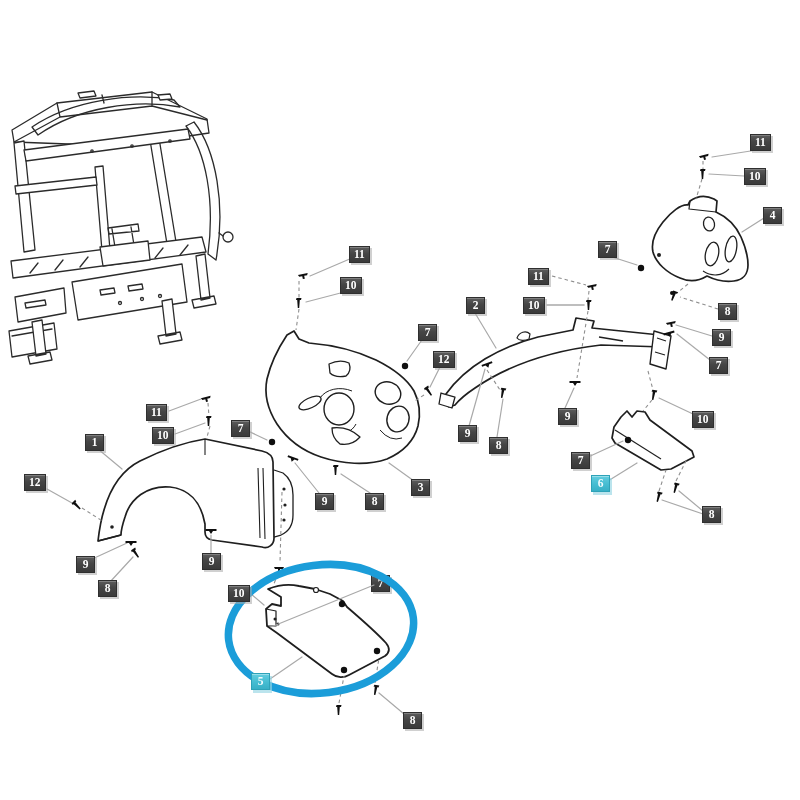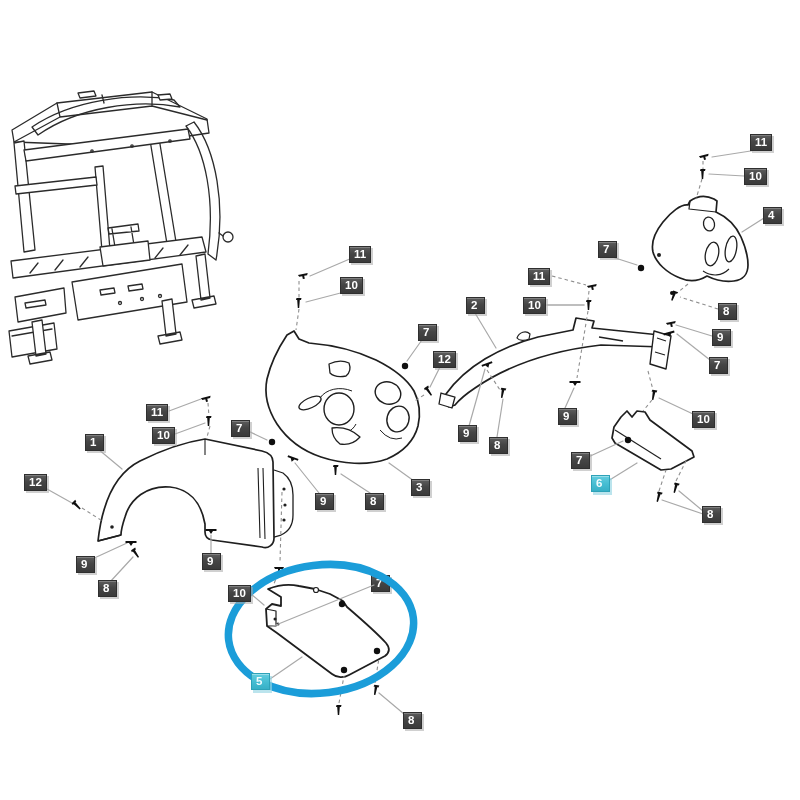--- a/index.html
+++ b/index.html
@@ -5,24 +5,24 @@
   html,body{margin:0;padding:0;}
   #canvas{
     position:relative;width:800px;height:800px;background:#ffffff;overflow:hidden;
     font-family:"Liberation Sans",sans-serif;
   }
   #art{position:absolute;left:0;top:0;z-index:2;}
   #label-layer{position:absolute;left:0;top:0;width:800px;height:800px;}
   .lbl{
     position:absolute;z-index:10;min-width:9px;height:15px;padding:0 4px;
     background:linear-gradient(180deg,#5d5d5d 0%,#454545 45%,#3a3a3a 100%);
-    color:#fff;font-weight:bold;font-size:11.5px;line-height:15px;text-align:left;
+    color:#fff;font-weight:bold;font-size:11.5px;line-height:15px;text-align:center;
     border:1px solid #2f2f2f;
     box-shadow:2px 2px 0 rgba(170,170,170,.55), inset 0 1px 0 rgba(255,255,255,.22);
-    cursor:pointer;user-select:none;
+    cursor:pointer;user-select:none;font-family:Liberation Serif, serif;
   }
   .lbl.hl{
     background:linear-gradient(180deg,#63cddf 0%,#45bdd2 55%,#38b0c6 100%);
     border-color:#2ea2b8;color:#f2fbfd;
     box-shadow:2px 3px 0 rgba(150,214,227,.65), inset 0 1px 0 rgba(255,255,255,.35);
   }
   .lbl.behind{z-index:1;}
 </style>
 </head>
 <body>

